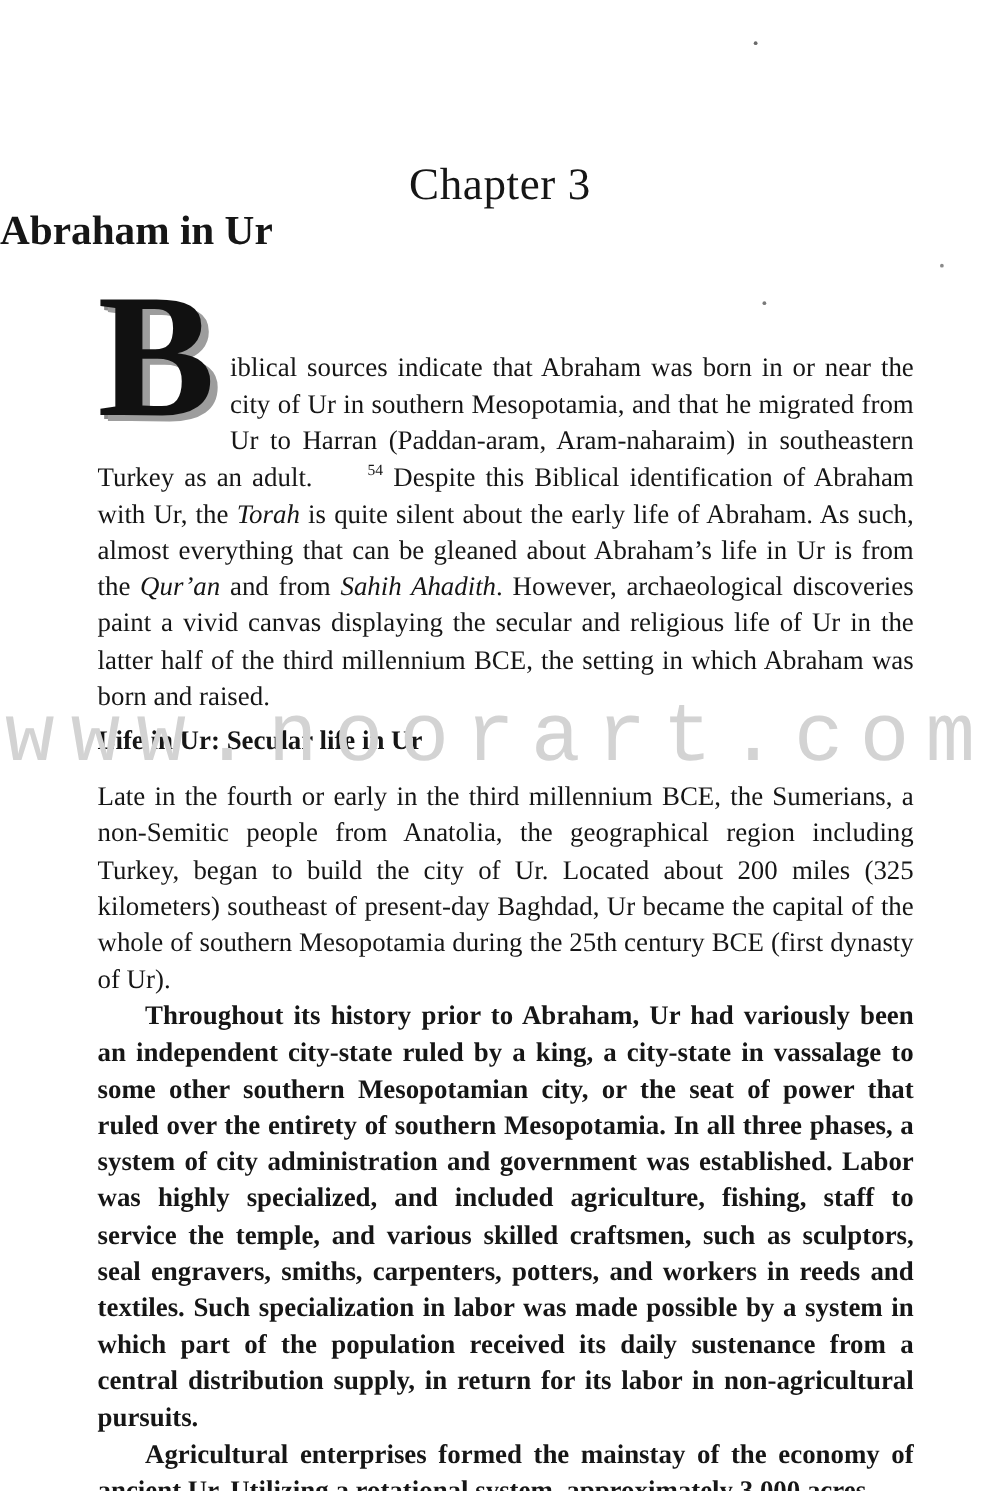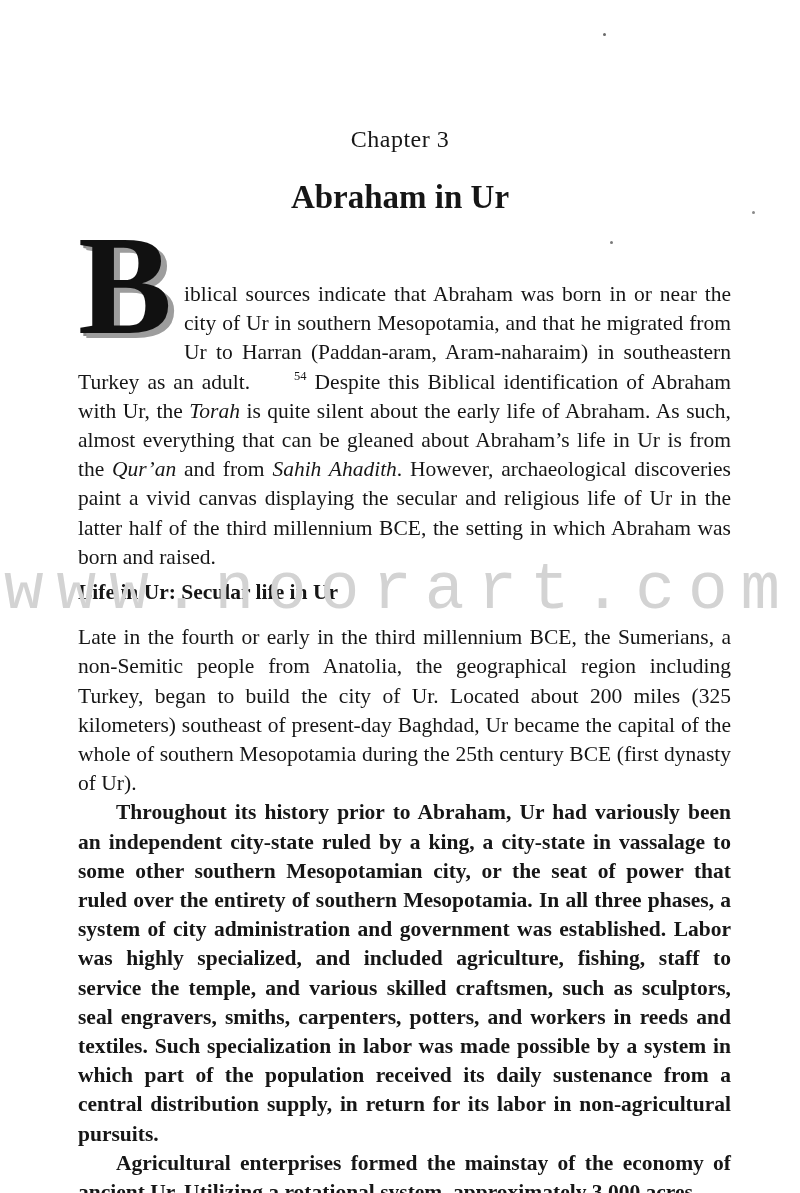--- a/index.html
+++ b/index.html
@@ -9,30 +9,30 @@
     height: 1193px;
     background: #ffffff;
     overflow: hidden;
     font-family: "Liberation Serif", serif;
     color: #161616;
   }
   .chapter-label {
     position: absolute;
     top: 126px; left: 0; right: 0;
     text-align: center;
-    font-size: 24px;
+    font-size: 36px;
     letter-spacing: 0.5px;
   }
   .chapter-title {
     position: absolute;
     top: 167px; left: 0; right: 0;
-    text-align: center;
+    text-align: left;
     font-size: 33px;
     font-weight: bold;
-    margin: 12px;
+    margin: 0;
   }
   .body-text {
     position: absolute;
     top: 280px;
     left: 78px;
     width: 653px;
     font-size: 21.5px;
     line-height: 29.2px;
     text-align: justify;
   }

